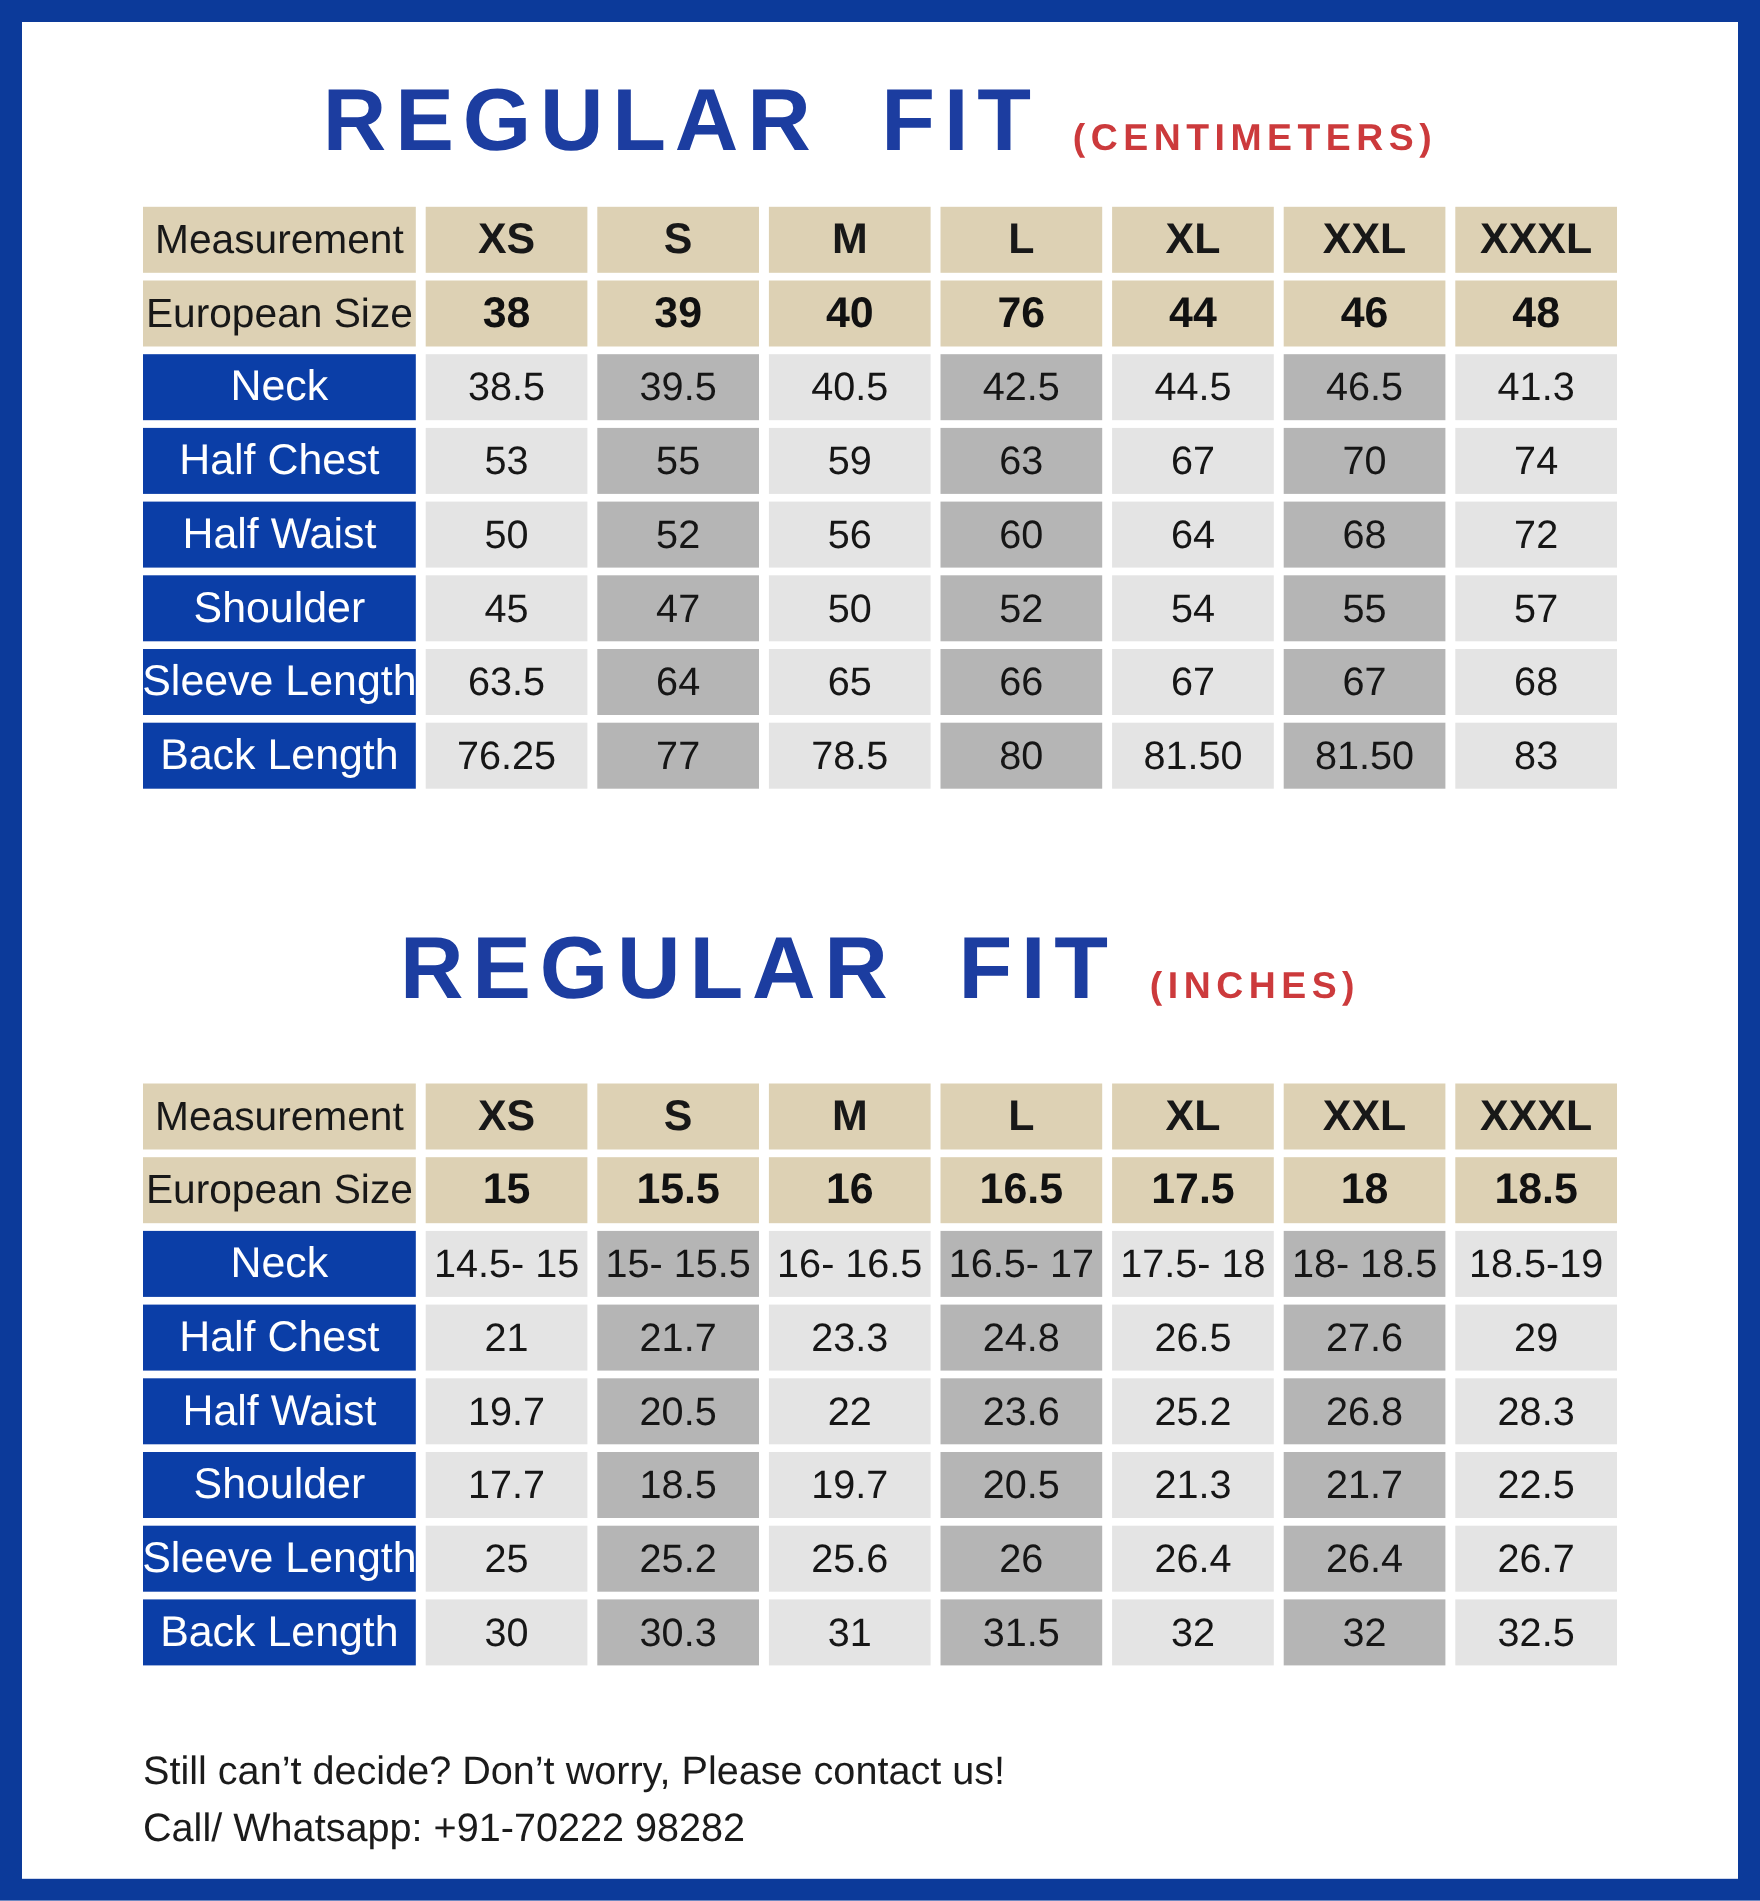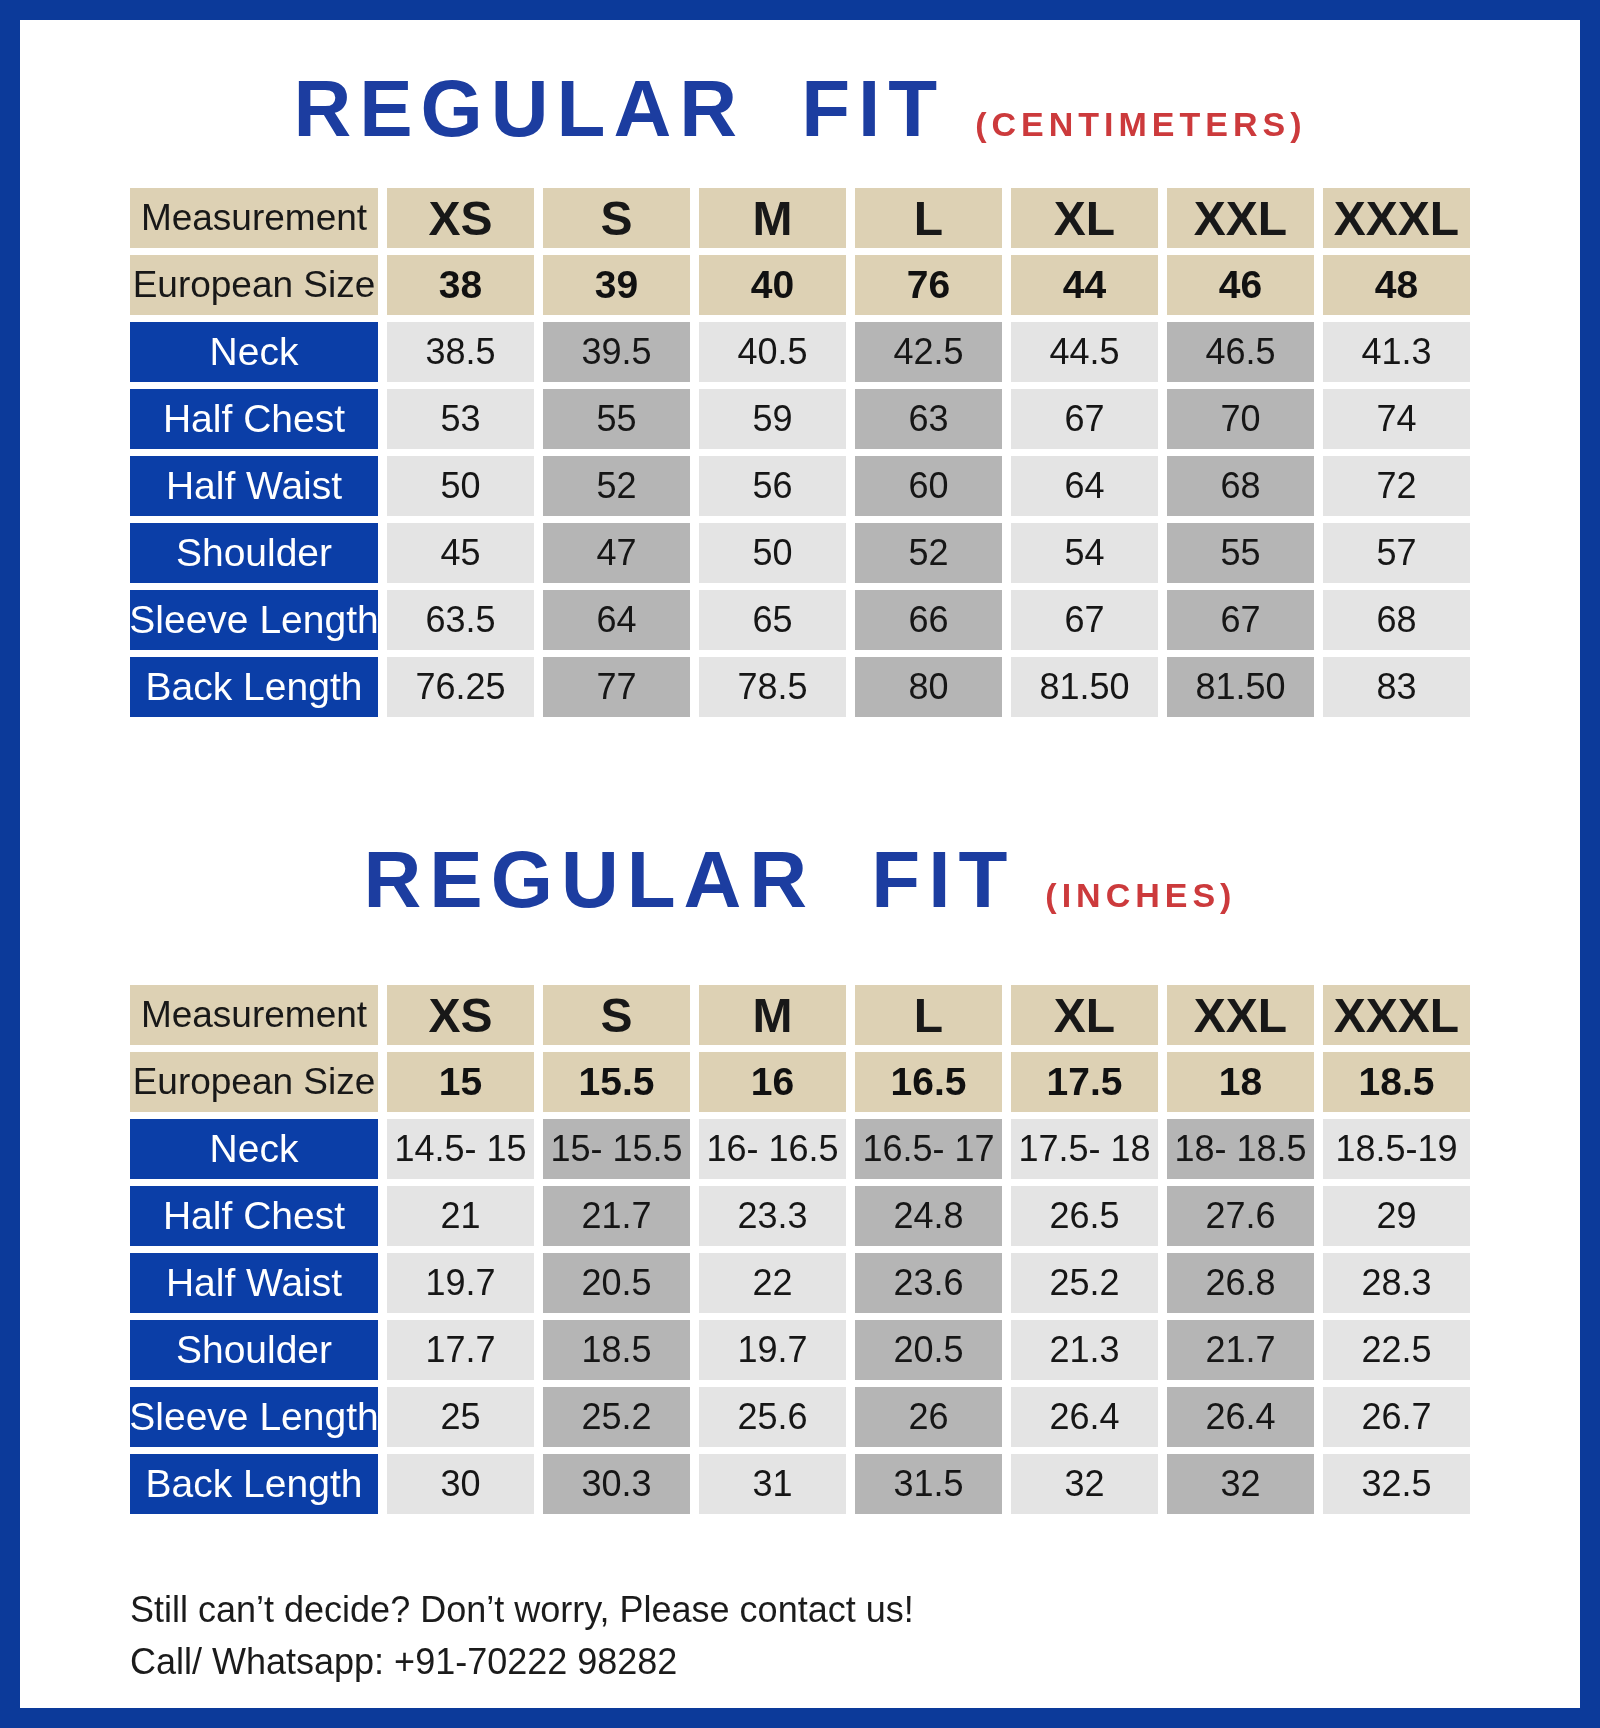--- a/index.html
+++ b/index.html
@@ -57,21 +57,21 @@
     row-gap: 7px;
   }
   .cell {
     height: 60px;
     display: flex;
     align-items: center;
     justify-content: center;
     white-space: nowrap;
   }
   .head { background: var(--header-beige); font-size: 37px; color: #181818; }
-  .size-head { font-weight: 700; font-size: 48px; }
+  .size-head { font-weight: 700; font-size: 39px; }
   .euro-label { background: var(--header-beige); font-size: 37px; color: #181818; }
   .euro-val { background: var(--header-beige); font-weight: 700; font-size: 39px; color: #111; }
   .row-label { background: var(--label-blue); color: #ffffff; font-size: 39px; }
   .val { font-size: 36px; color: #161616; }
   .light { background: var(--cell-light); }
   .dark { background: var(--cell-dark); }
 
   .footer {
     margin-top: 70px;
     font-size: 36px;

